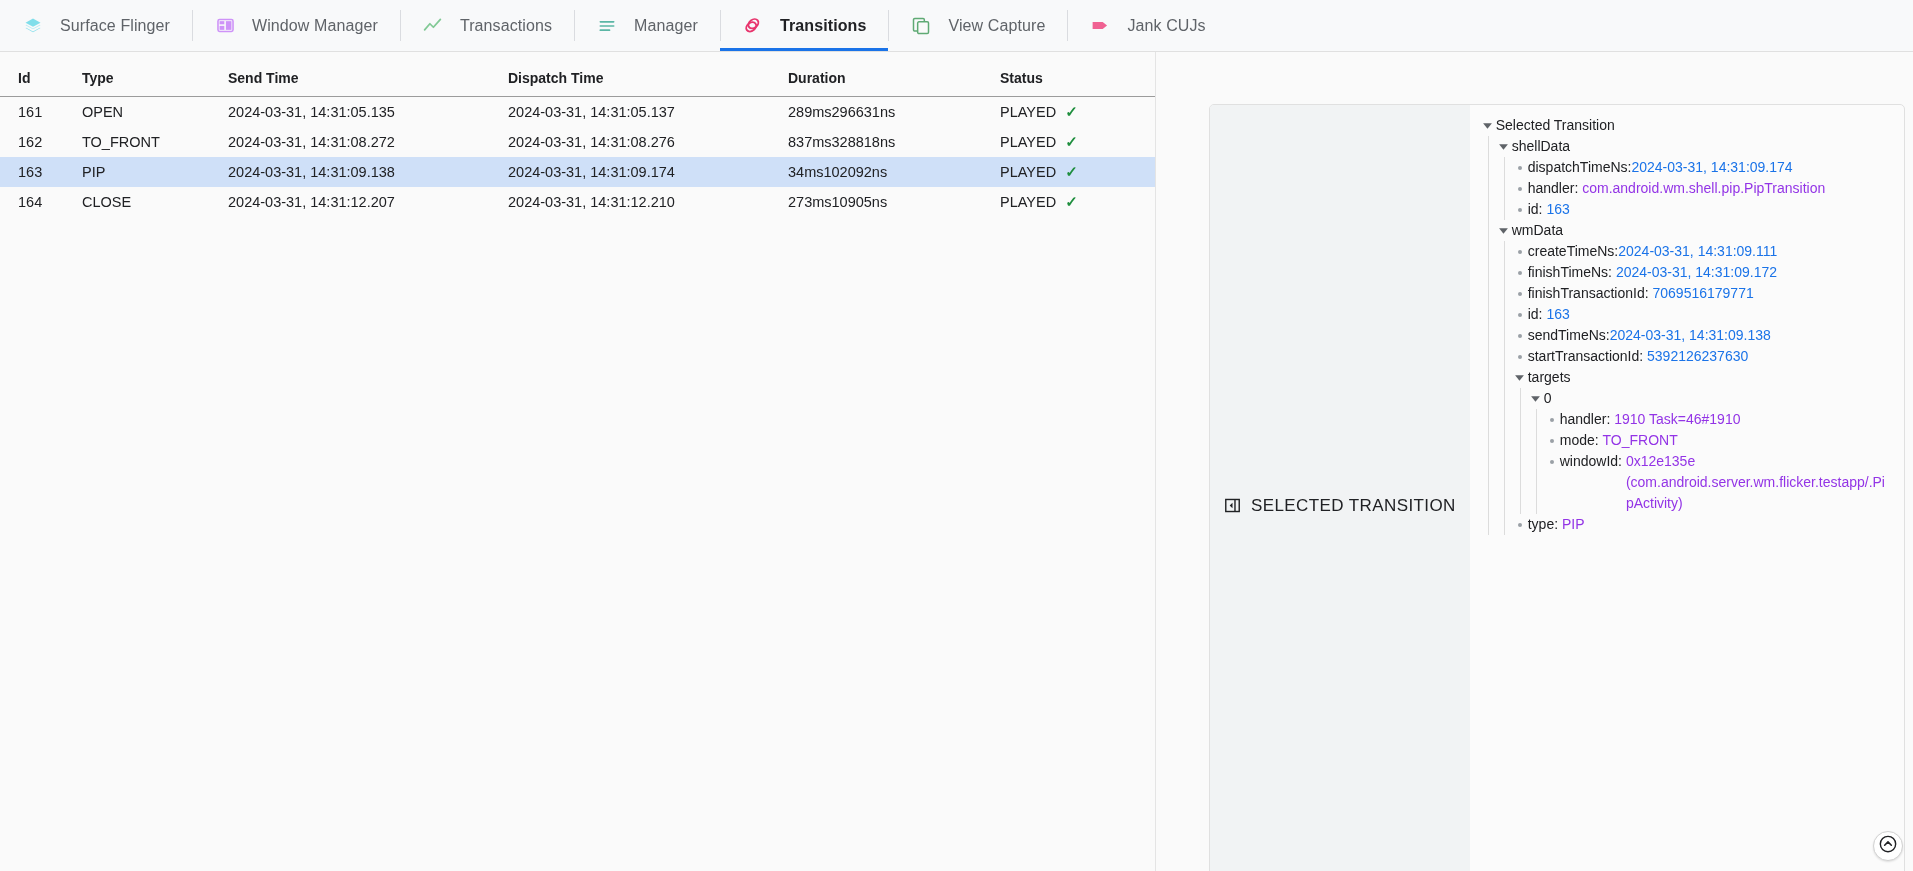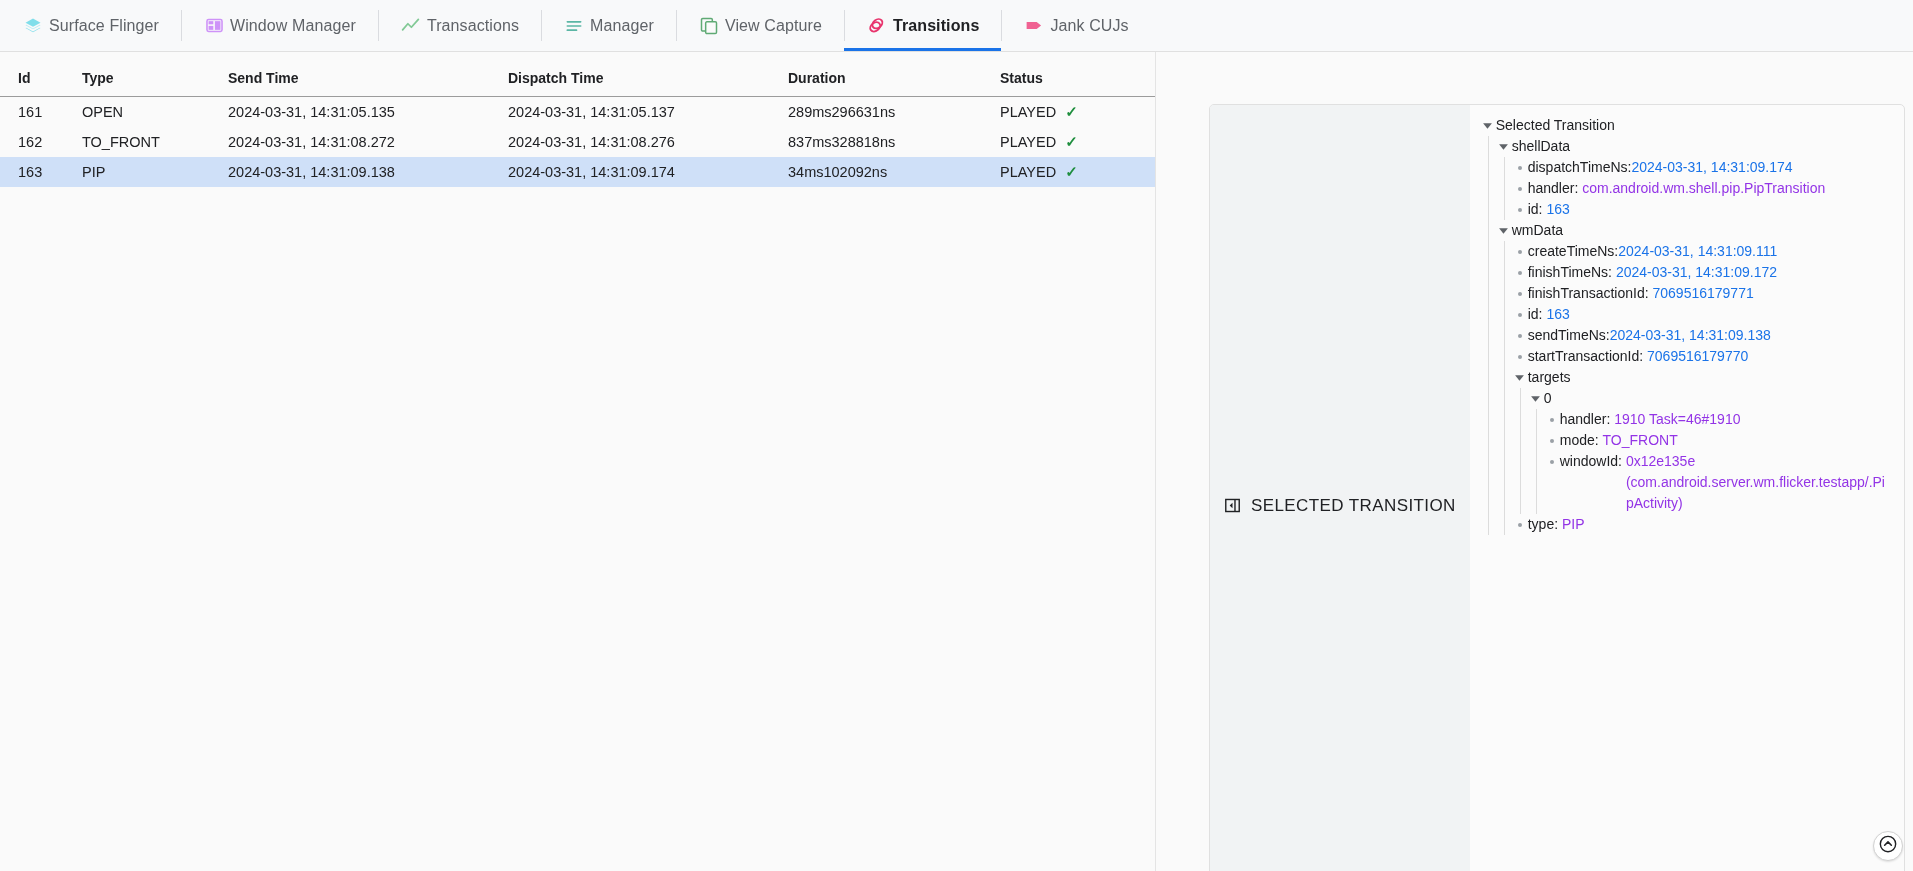--- a/index.html
+++ b/index.html
@@ -18,21 +18,21 @@
     height: 52px;
     background: #f8f9fa;
     display: flex;
     align-items: stretch;
     border-bottom: 1px solid #e0e0e0;
   }
   .tab {
     position: relative;
     display: flex;
     align-items: center;
-    gap: 5px;
+    gap: 16px;
     padding: 0 22px;
     cursor: pointer;
     color: #5f6368;
     font-size: 16px;
     letter-spacing: .1px;
     white-space: nowrap;
     user-select: none;
   }
   .tab + .tab::before {
     content: "";
@@ -232,40 +232,40 @@
           <line x1="4" y1="7" x2="20" y2="7"></line>
           <line x1="4" y1="12" x2="20" y2="12"></line>
           <line x1="4" y1="17" x2="15" y2="17"></line>
         </g>
       </svg>
     </span>
     <span>Manager</span>
 
   </div>
 
+  <div class="tab active">
+    <span class="tab-icon">
+      <svg width="21" height="21" viewBox="0 0 24 24">
+        <ellipse cx="13" cy="10" rx="6.2" ry="4.6" fill="none" stroke="#e8356d" stroke-width="2.2" transform="rotate(-38 13 10)"></ellipse>
+        <ellipse cx="10.5" cy="13.5" rx="6.2" ry="4.6" fill="none" stroke="#e8356d" stroke-width="2.2" transform="rotate(-38 10.5 13.5)"></ellipse>
+      </svg>
+    </span>
+    <span>Transitions</span>
+    <span class="tab-underline"></span>
+  </div>
+
   <div class="tab">
     <span class="tab-icon">
       <svg width="20" height="20" viewBox="0 0 24 24">
         <rect x="3" y="3" width="13" height="15" rx="1.5" fill="none" stroke="#5faa74" stroke-width="1.8"></rect>
         <rect x="8" y="7" width="13" height="14" rx="1.5" fill="#fafafa" stroke="#5faa74" stroke-width="1.8"></rect>
       </svg>
     </span>
     <span>View Capture</span>
 
-  </div>
-
-  <div class="tab active">
-    <span class="tab-icon">
-      <svg width="21" height="21" viewBox="0 0 24 24">
-        <ellipse cx="13" cy="10" rx="6.2" ry="4.6" fill="none" stroke="#e8356d" stroke-width="2.2" transform="rotate(-38 13 10)"></ellipse>
-        <ellipse cx="10.5" cy="13.5" rx="6.2" ry="4.6" fill="none" stroke="#e8356d" stroke-width="2.2" transform="rotate(-38 10.5 13.5)"></ellipse>
-      </svg>
-    </span>
-    <span>Transitions</span>
-    <span class="tab-underline"></span>
   </div>
 
   <div class="tab">
     <span class="tab-icon">
       <svg width="21" height="21" viewBox="0 0 24 24">
         <path d="M3 8 L14.5 8 L19.5 12 L14.5 16 L3 16 Z" fill="#f06292"></path>
       </svg>
     </span>
     <span>Jank CUJs</span>
 
@@ -324,20 +324,33 @@
           <td class="col-disp ts">2024-03-31, 14:31:09.174</td>
           <td class="col-dur">34ms102092ns</td>
           <td class="col-stat">
             <span class="status-cell">
               <span>PLAYED</span>
               <span class="check">✓</span>
             </span>
           </td>
         </tr>
 
+        <tr class="row">
+          <td class="col-id">164</td>
+          <td class="col-type">CLOSE</td>
+          <td class="col-send ts">2024-03-31, 14:31:12.207</td>
+          <td class="col-disp ts">2024-03-31, 14:31:12.210</td>
+          <td class="col-dur">273ms10905ns</td>
+          <td class="col-stat">
+            <span class="status-cell">
+              <span>PLAYED</span>
+              <span class="check">✓</span>
+            </span>
+          </td>
+        </tr>
 
       </tbody>
     </table>
   </div>
 
   <div id="right-pane">
     <div id="panel-card">
 
       <div id="panel-header">
         <span id="collapse-icon">
@@ -451,21 +464,21 @@
                     </span>
                   <span class="tkey">sendTimeNs:</span>
                   <span class="tval blue">2024-03-31, 14:31:09.138</span>
                 </div>
 
                 <div class="trow">
                   <span class="dot">
                       <i></i>
                     </span>
                   <span class="tkey">startTransactionId: </span>
-                  <span class="tval blue">7069516179770</span>
+                  <span class="tval blue">5392126237630</span>
                 </div>
 
                 <div class="tnode">
                   <div class="trow clickable">
                     <span class="caret">
                       <svg width="11" height="11" viewBox="0 0 10 10">
                           <path d="M1 3 L9 3 L5 8 Z" fill="#5f6368"></path>
                         </svg>
                     </span>
                     <span class="tkey">targets</span>

